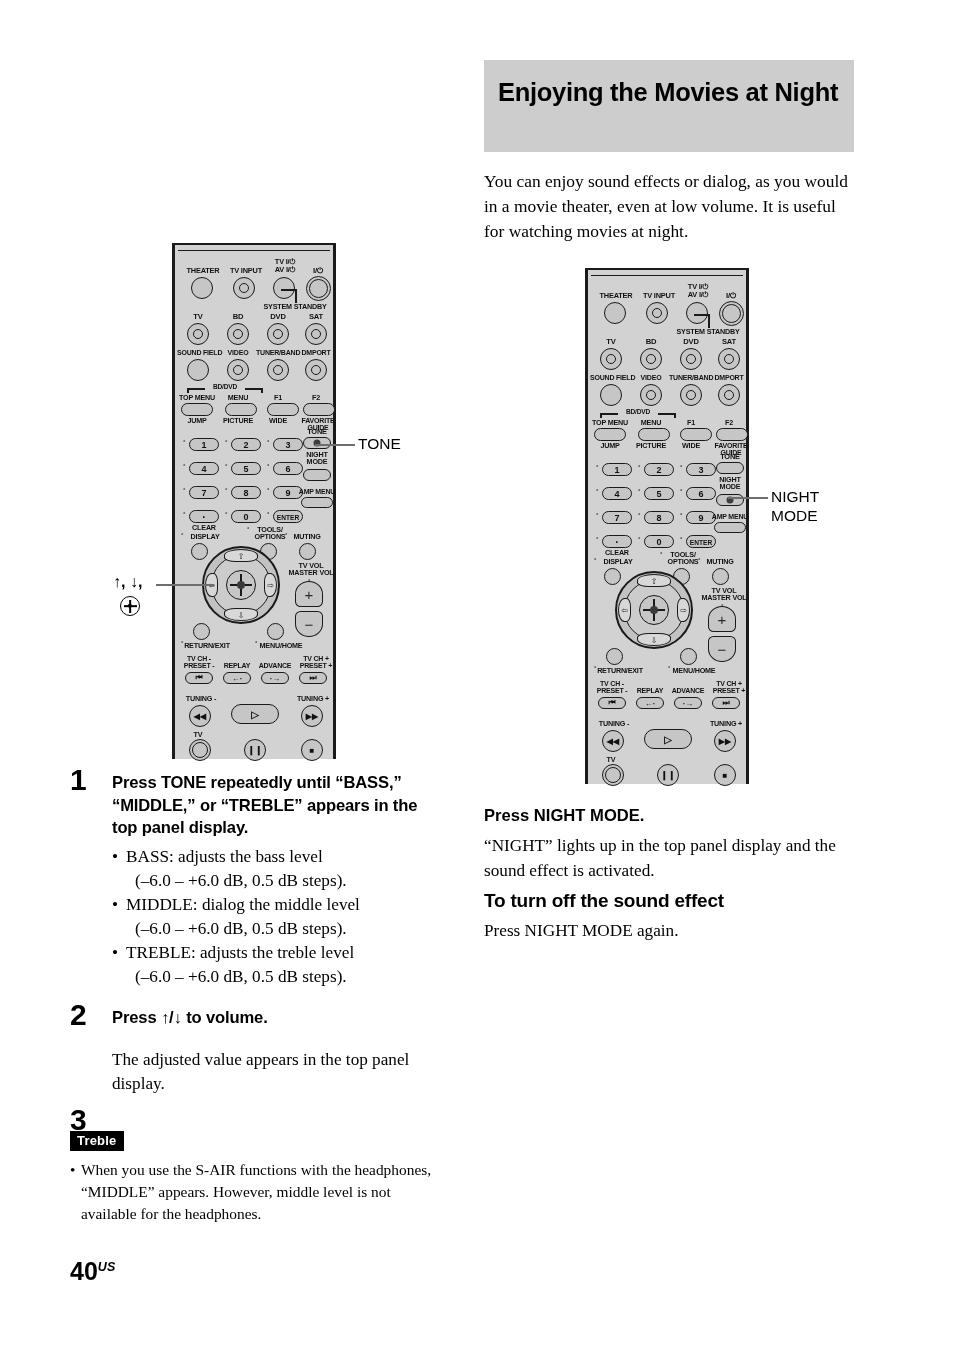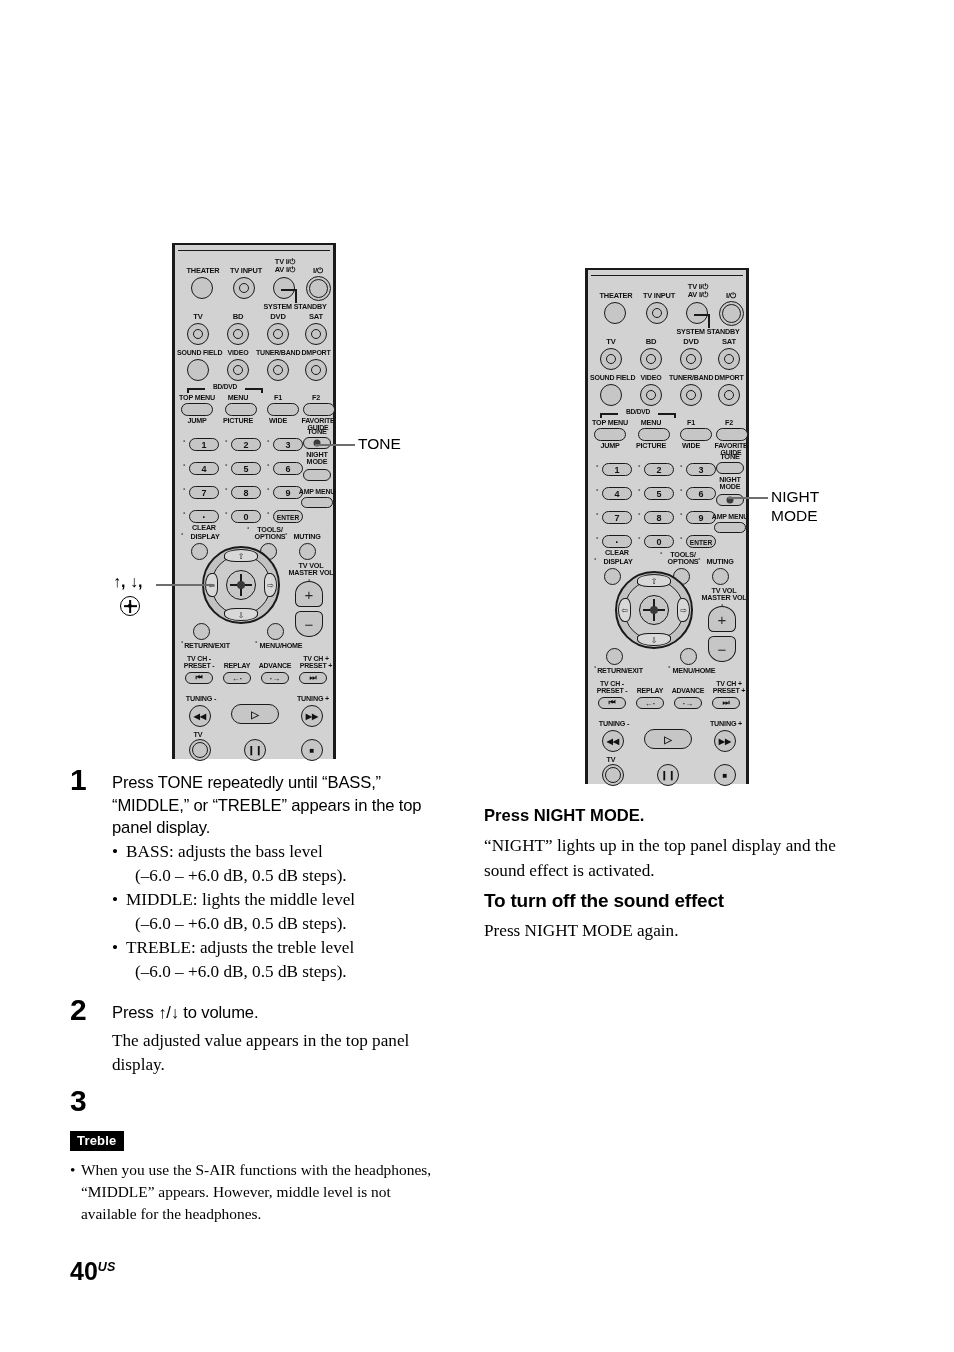--- a/index.html
+++ b/index.html
@@ -201,45 +201,45 @@
     position: absolute;
     left: 0; top: -7px;
     font-family: "Liberation Sans", sans-serif;
     font-weight: bold;
     font-size: 30px;
     line-height: 1;
   }
   .step-body { margin-left: 42px; }
   .step-title {
     font-family: "Liberation Sans", sans-serif;
-    font-weight: normal;
+    font-weight: bold;
     font-size: 16.6px;
     line-height: 1.37;
     letter-spacing: -0.15px;
   }
-  .bullets { }
+  .bullets { margin-top: 5px; }
   .bullet {
     font-family: "Liberation Serif", serif;
     font-size: 17.2px;
     line-height: 1.37;
     padding-left: 14px;
     position: relative;
     margin-bottom: 1px;
   }
   .bullet::before {
     content: "\2022";
     position: absolute;
     left: 0; top: 0;
   }
   .bullet .sub { display: block; padding-left: 9px; }
   .step-desc {
     font-family: "Liberation Serif", serif;
     font-size: 17.2px;
     line-height: 1.4;
-    margin-top: 5px;
+    margin-top: 19px;
   }
 
   
   .notes-badge {
     display: inline-block;
     background: #000;
     color: #fff;
     font-family: "Liberation Sans", sans-serif;
     font-weight: bold;
     font-size: 13px;
@@ -525,21 +525,21 @@
     <div class="step">
       <div class="step-num">1</div>
       <div class="step-body">
         <div class="step-title">Press TONE repeatedly until “BASS,” “MIDDLE,” or “TREBLE” appears in the top panel display.</div>
         <div class="bullets">
           <div class="bullet">
             <span>BASS: adjusts the bass level</span>
             <span class="sub">(–6.0 – +6.0 dB, 0.5 dB steps).</span>
           </div>
           <div class="bullet">
-            <span>MIDDLE: lights the middle level</span>
+            <span>MIDDLE: dialog the middle level</span>
             <span class="sub">(–6.0 – +6.0 dB, 0.5 dB steps).</span>
           </div>
           <div class="bullet">
             <span>TREBLE: adjusts the treble level</span>
             <span class="sub">(–6.0 – +6.0 dB, 0.5 dB steps).</span>
           </div>
         </div>
       </div>
     </div>
 
@@ -554,20 +554,24 @@
     <div class="step" style="margin-top:16px;">
       <div class="step-num">3</div>
     </div>
   </div>
 
   <div style="position:absolute; left:70px; top:1131px; width:375px;">
     <div class="notes-badge">Treble</div>
     <div class="note-item">When you use the S-AIR functions with the headphones, “MIDDLE” appears. However, middle level is not available for the headphones.</div>
   </div>
 
+  <div class="col col-right">
+    <div class="banner banner-right">Enjoying the Movies at Night</div>
+    <div class="intro">You can enjoy sound effects or dialog, as you would in a movie theater, even at low volume. It is useful for watching movies at night.</div>
+  </div>
 
   <div class="remote-wrap" style="left:585px; top:268px;">
     <div class="remote" id="remote-right" style="width:164px; height:516px;">
       <div class="remote-inner">
           <div class="lbl" style="left: 4px; top: 22px; width: 48px; font-size: 7.4px;">THEATER</div>
           <div class="btn round" style="left: 16px; top: 32px; width: 22px; height: 22px;"></div>
           <div class="lbl" style="left: 48px; top: 22px; width: 46px; font-size: 7.4px;">TV INPUT</div>
           <div class="btn round" style="left: 58px; top: 32px; width: 22px; height: 22px;">
             <span class="dot" style="width: 8px; height: 8px;"></span>
           </div>

